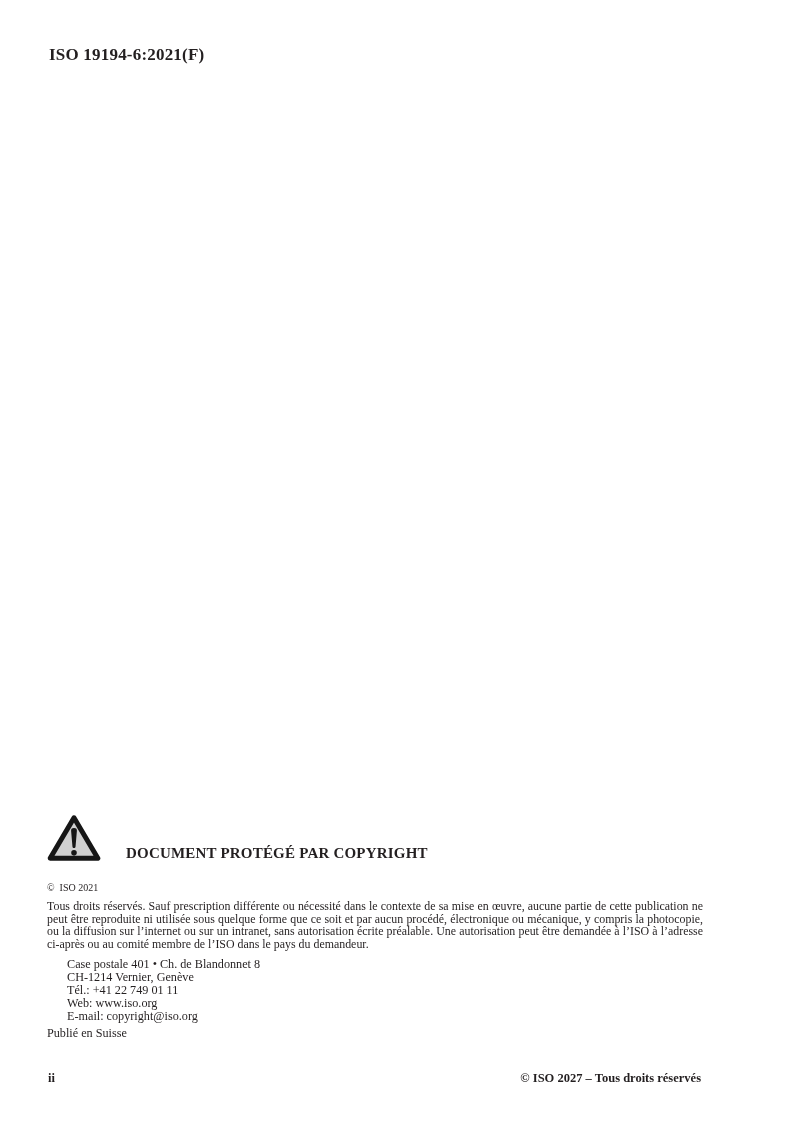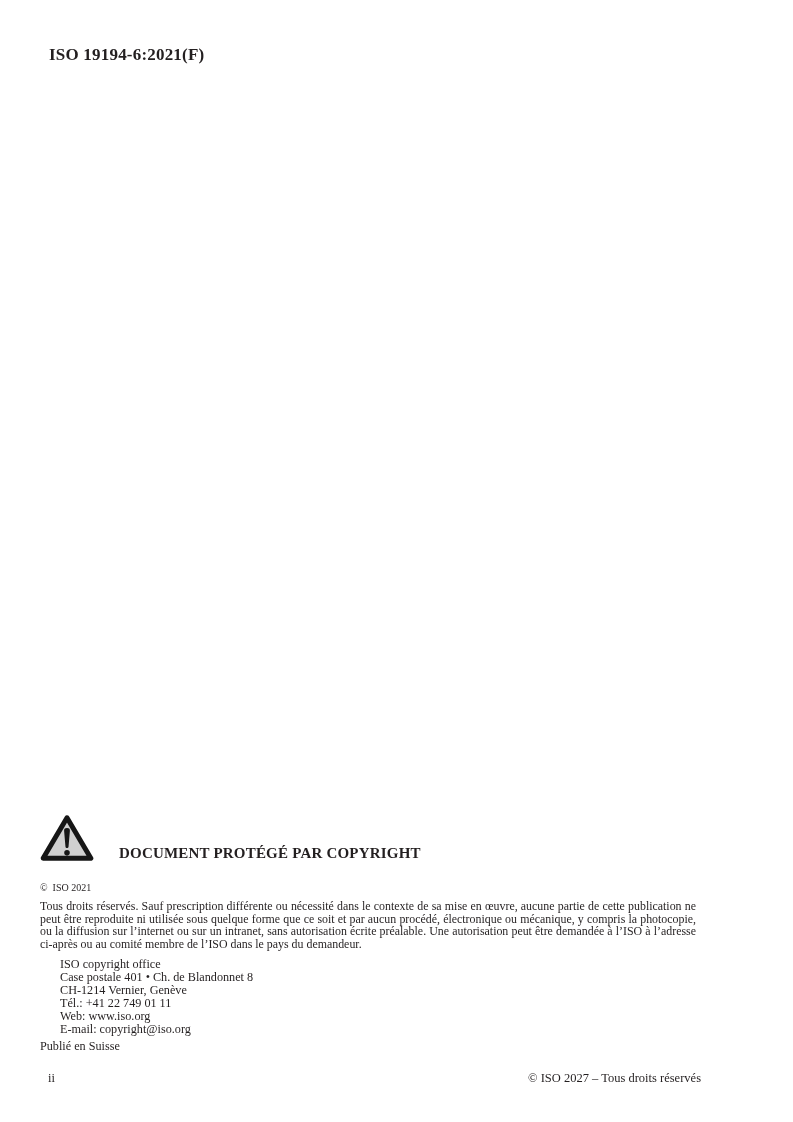--- a/index.html
+++ b/index.html
@@ -14,21 +14,21 @@
   .doc-header {
     position: absolute;
     left: 49px;
     top: 45px;
     font-size: 17px;
     font-weight: bold;
     letter-spacing: 0.2px;
   }
   .copyright-section {
     position: absolute;
-    left: 40px;
+    left: 47px;
     top: 814px;
     width: 656px;
   }
   .warning-row {
     display: flex;
     align-items: flex-end;
     gap: 25px;
     height: 48px;
   }
   .warning-icon-box {
@@ -67,20 +67,21 @@
   }
   .doc-footer {
     position: absolute;
     left: 45px;
     top: 1071px;
     width: 656px;
     display: flex;
     justify-content: space-between;
     align-items: baseline;
     font-size: 12.5px;
+    font-weight: bold;
   }
   .footer-page-num { padding-left: 3px; }
 </style>
 </head>
 <body>
 
 <div class="doc-header">ISO 19194-6:2021(F)</div>
 
 <div class="copyright-section">
 
@@ -93,21 +94,20 @@
       </svg>
     </span>
     <div class="copyright-heading">DOCUMENT PROTÉGÉ PAR COPYRIGHT</div>
   </div>
 
   <div class="copyright-line">© ISO 2021</div>
 
   <div class="copyright-body">Tous droits réservés. Sauf prescription différente ou nécessité dans le contexte de sa mise en œuvre, aucune partie de cette publication ne peut être reproduite ni utilisée sous quelque forme que ce soit et par aucun procédé, électronique ou mécanique, y compris la photocopie, ou la diffusion sur l’internet ou sur un intranet, sans autorisation écrite préalable. Une autorisation peut être demandée à l’ISO à l’adresse ci-après ou au comité membre de l’ISO dans le pays du demandeur.</div>
 
   <div class="address-block">
-    <div>ISO copyright office</div>
     <div>Case postale 401 • Ch. de Blandonnet 8</div>
     <div>CH-1214 Vernier, Genève</div>
     <div>Tél.: +41 22 749 01 11</div>
     <div>Web: www.iso.org</div>
     <div>E-mail: copyright@iso.org</div>
   </div>
 
   <div class="published-line">Publié en Suisse</div>
 
 </div>

